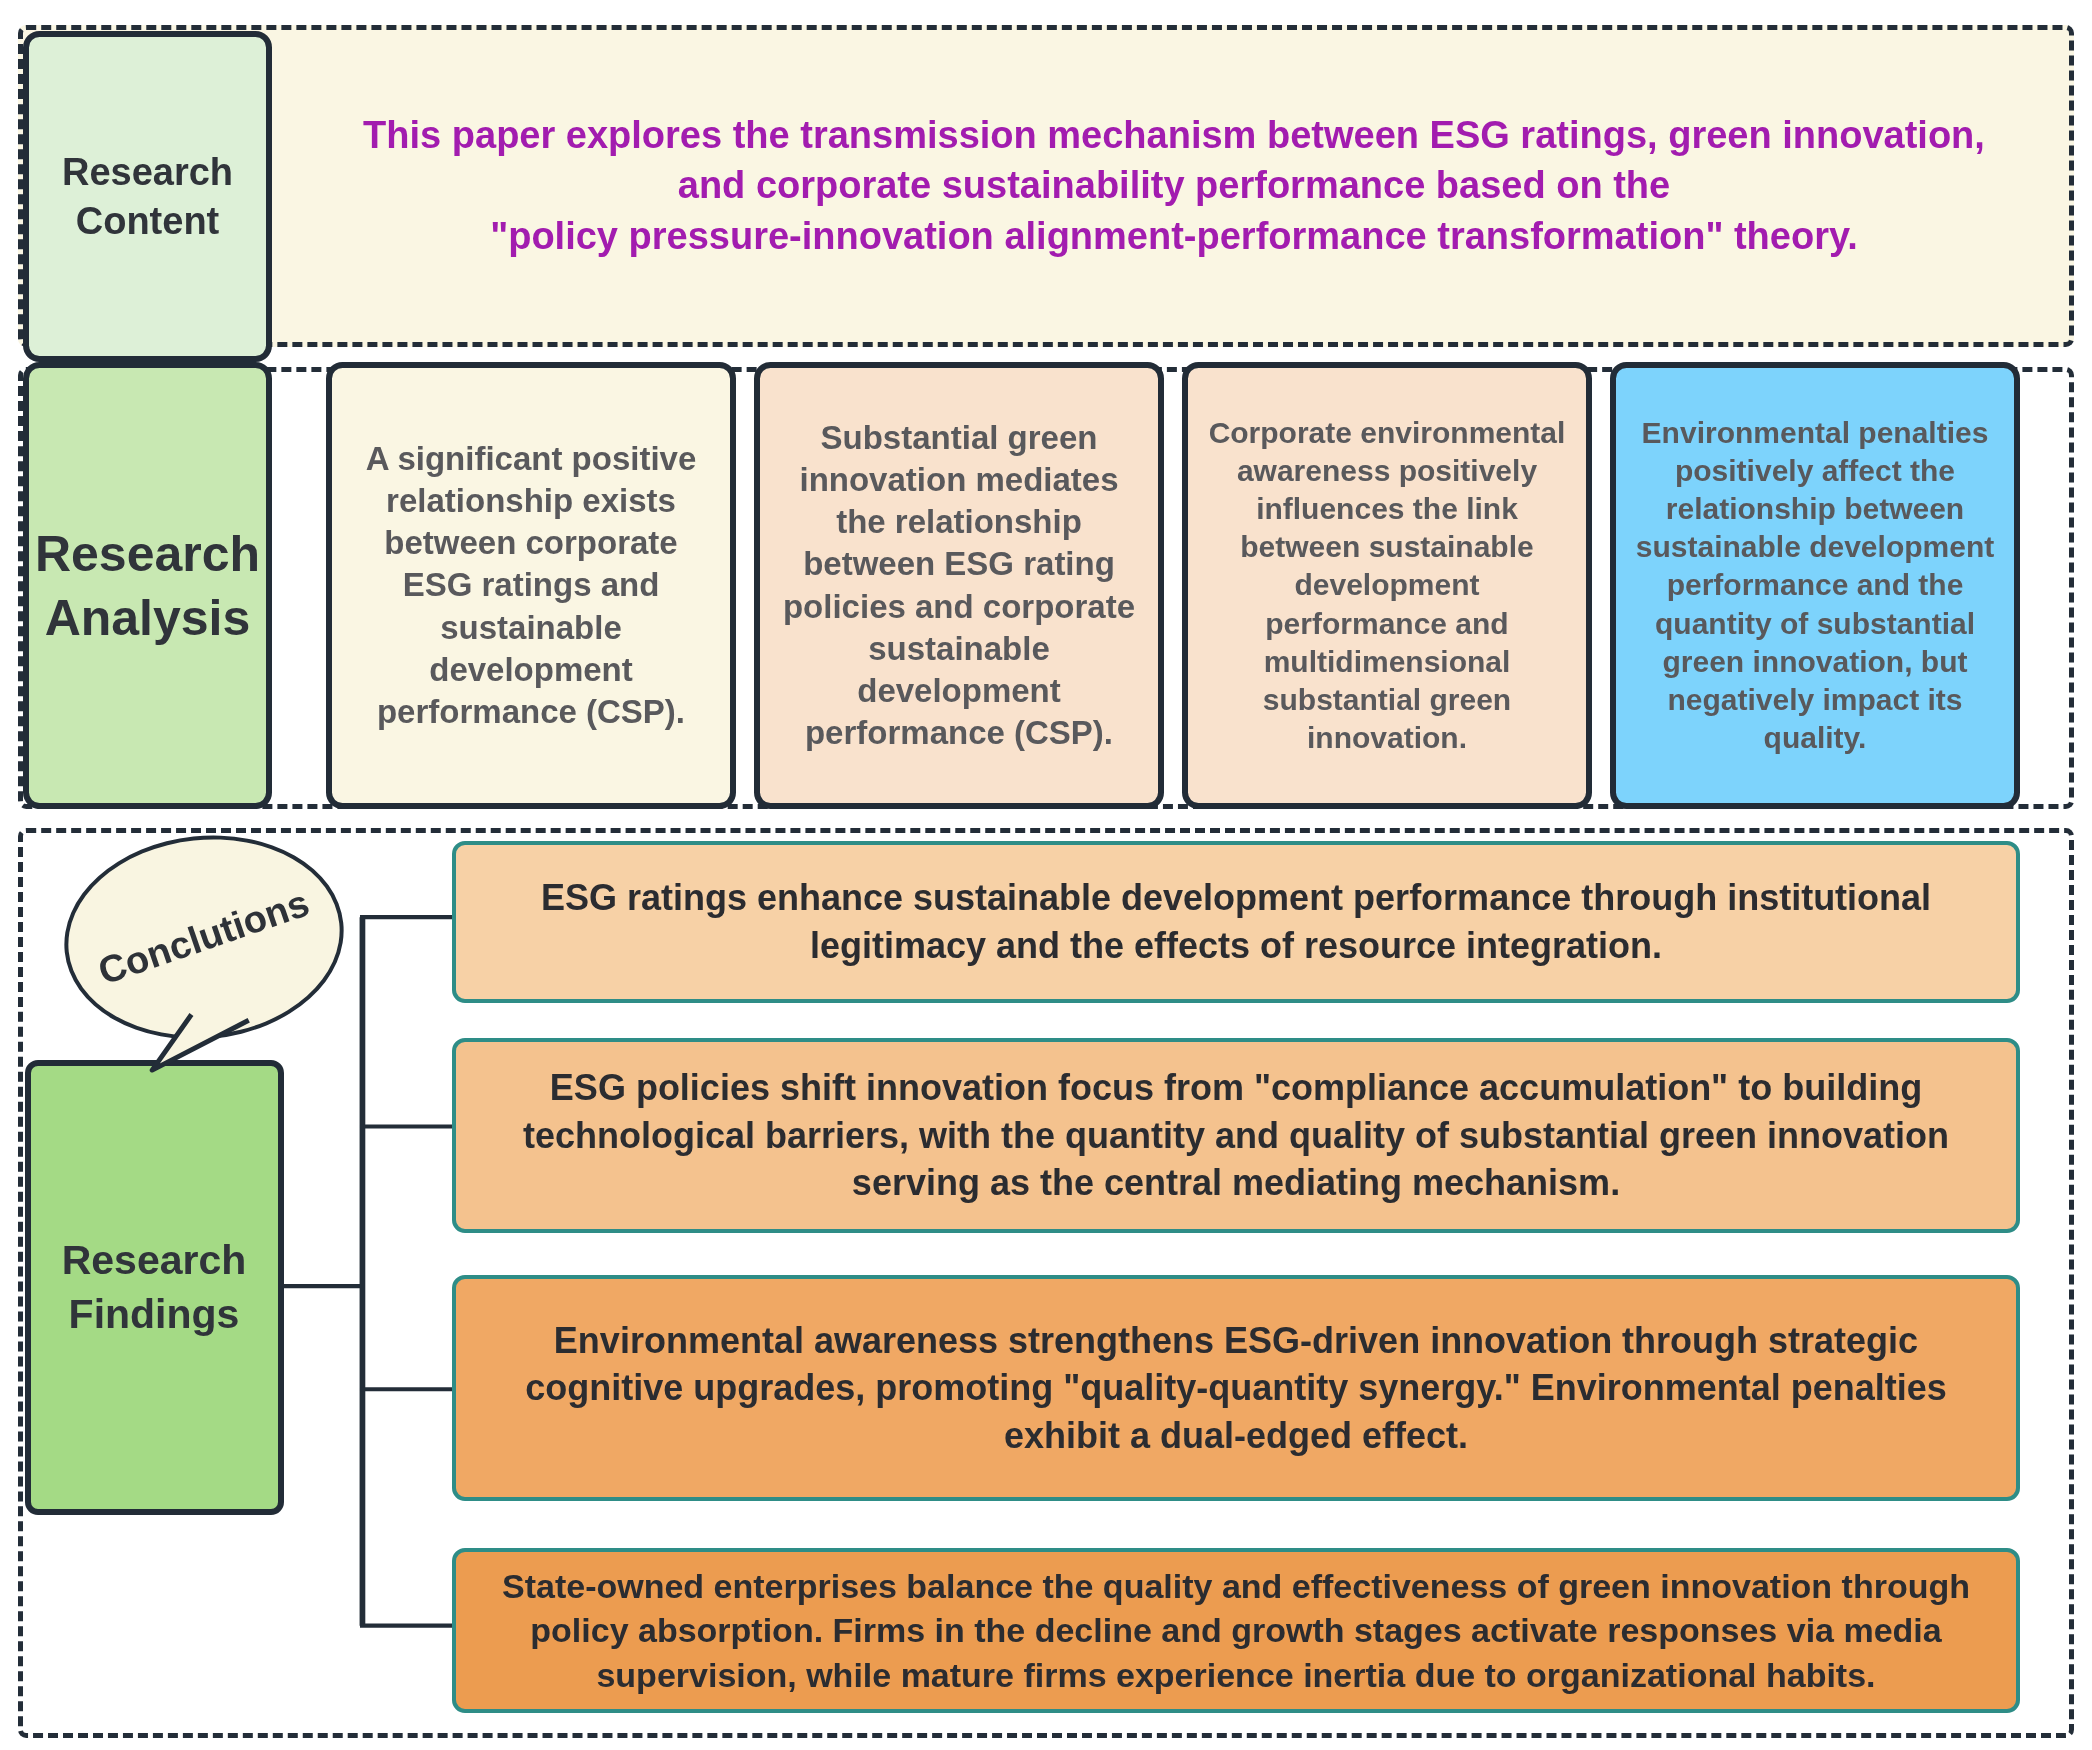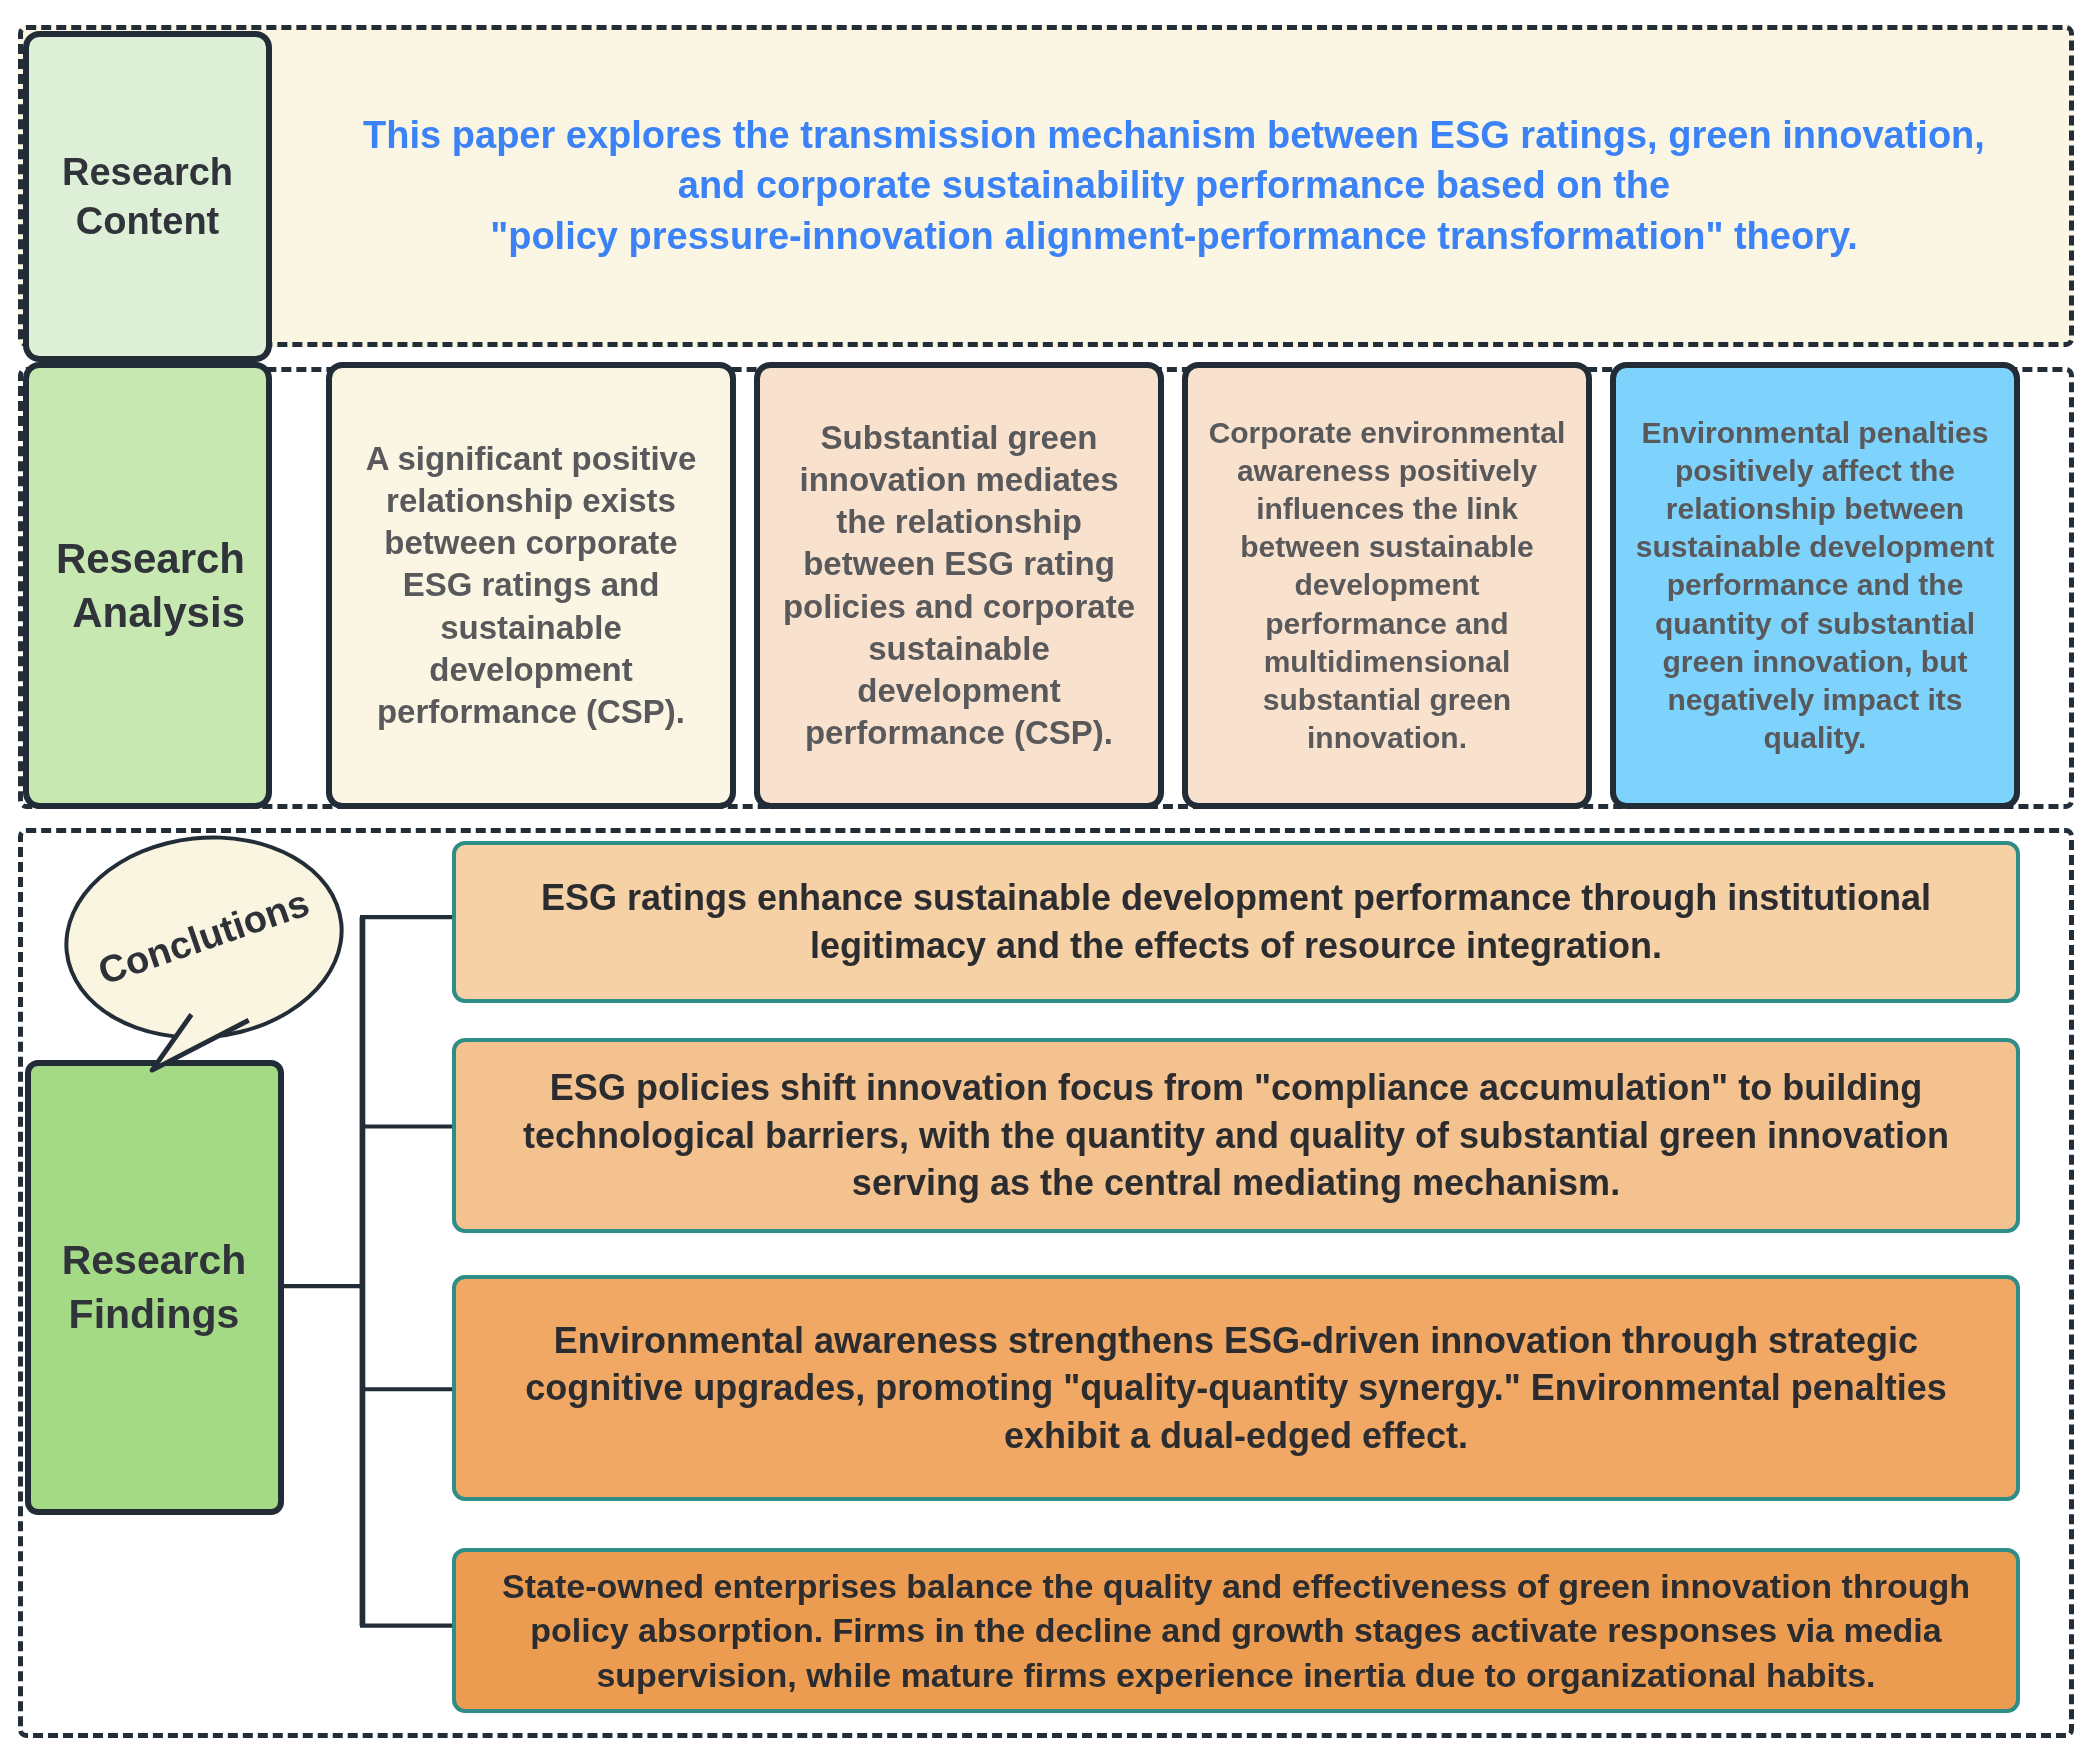--- a/index.html
+++ b/index.html
@@ -10,27 +10,27 @@
   .frame{position:absolute;box-sizing:border-box;border:5.7px dashed #232d38;border-radius:8.2px;}
   .frame1{left:18px;top:24.5px;width:2056px;height:322px;background:#faf6e3;}
   .frame2{left:18px;top:367px;width:2056px;height:442px;background:transparent;}
   .frame3{left:18px;top:828px;width:2056px;height:910px;background:transparent;}
 
   
   .glabel{position:absolute;box-sizing:border-box;border:6.5px solid #222c37;border-radius:16.4px;
           display:flex;align-items:center;justify-content:center;text-align:center;
           font-weight:bold;color:#30343a;z-index:3;}
   .glabel1{left:23px;top:31px;width:249px;height:331px;background:#ddf0d7;font-size:38px;line-height:1.28;padding:0 21px;}
-  .glabel2{left:23px;top:362px;width:249px;height:447px;background:#c8e8b2;font-size:42px;line-height:1.28;padding:16px 21px;text-align:right;}
+  .glabel2{left:23px;top:362px;width:249px;height:447px;background:#c8e8b2;font-size:50px;line-height:1.28;padding:16px 21px;}
   .glabel3{left:24.5px;top:1060px;width:259px;height:455px;background:#a4da85;font-size:41px;line-height:1.3;padding:0 21px;border-radius:13px;}
 
   
   .body1{position:absolute;left:286px;top:26px;width:1776px;height:319px;z-index:2;
          display:flex;flex-direction:column;justify-content:center;text-align:center;
-         font-weight:bold;color:#3b82f6;font-size:38px;line-height:1.33;}
+         font-weight:bold;color:#a21caf;font-size:38px;line-height:1.33;}
 
   
   .arow{position:absolute;left:326px;top:362px;width:1694px;height:447px;display:flex;gap:18px;z-index:2;}
   .abox{flex:1;box-sizing:border-box;border:6.5px solid #222c37;border-radius:16.4px;
         display:flex;align-items:center;justify-content:center;text-align:center;
         font-weight:bold;color:#59595c;padding:0 18px;}
   .abox1{background:#faf6e3;font-size:33px;line-height:1.28;}
   .abox2{background:#f9e2cd;font-size:33px;line-height:1.28;}
   .abox3{background:#f9e2cd;font-size:30px;line-height:1.27;}
   .abox4{background:#7dd3fc;font-size:30px;line-height:1.27;}

